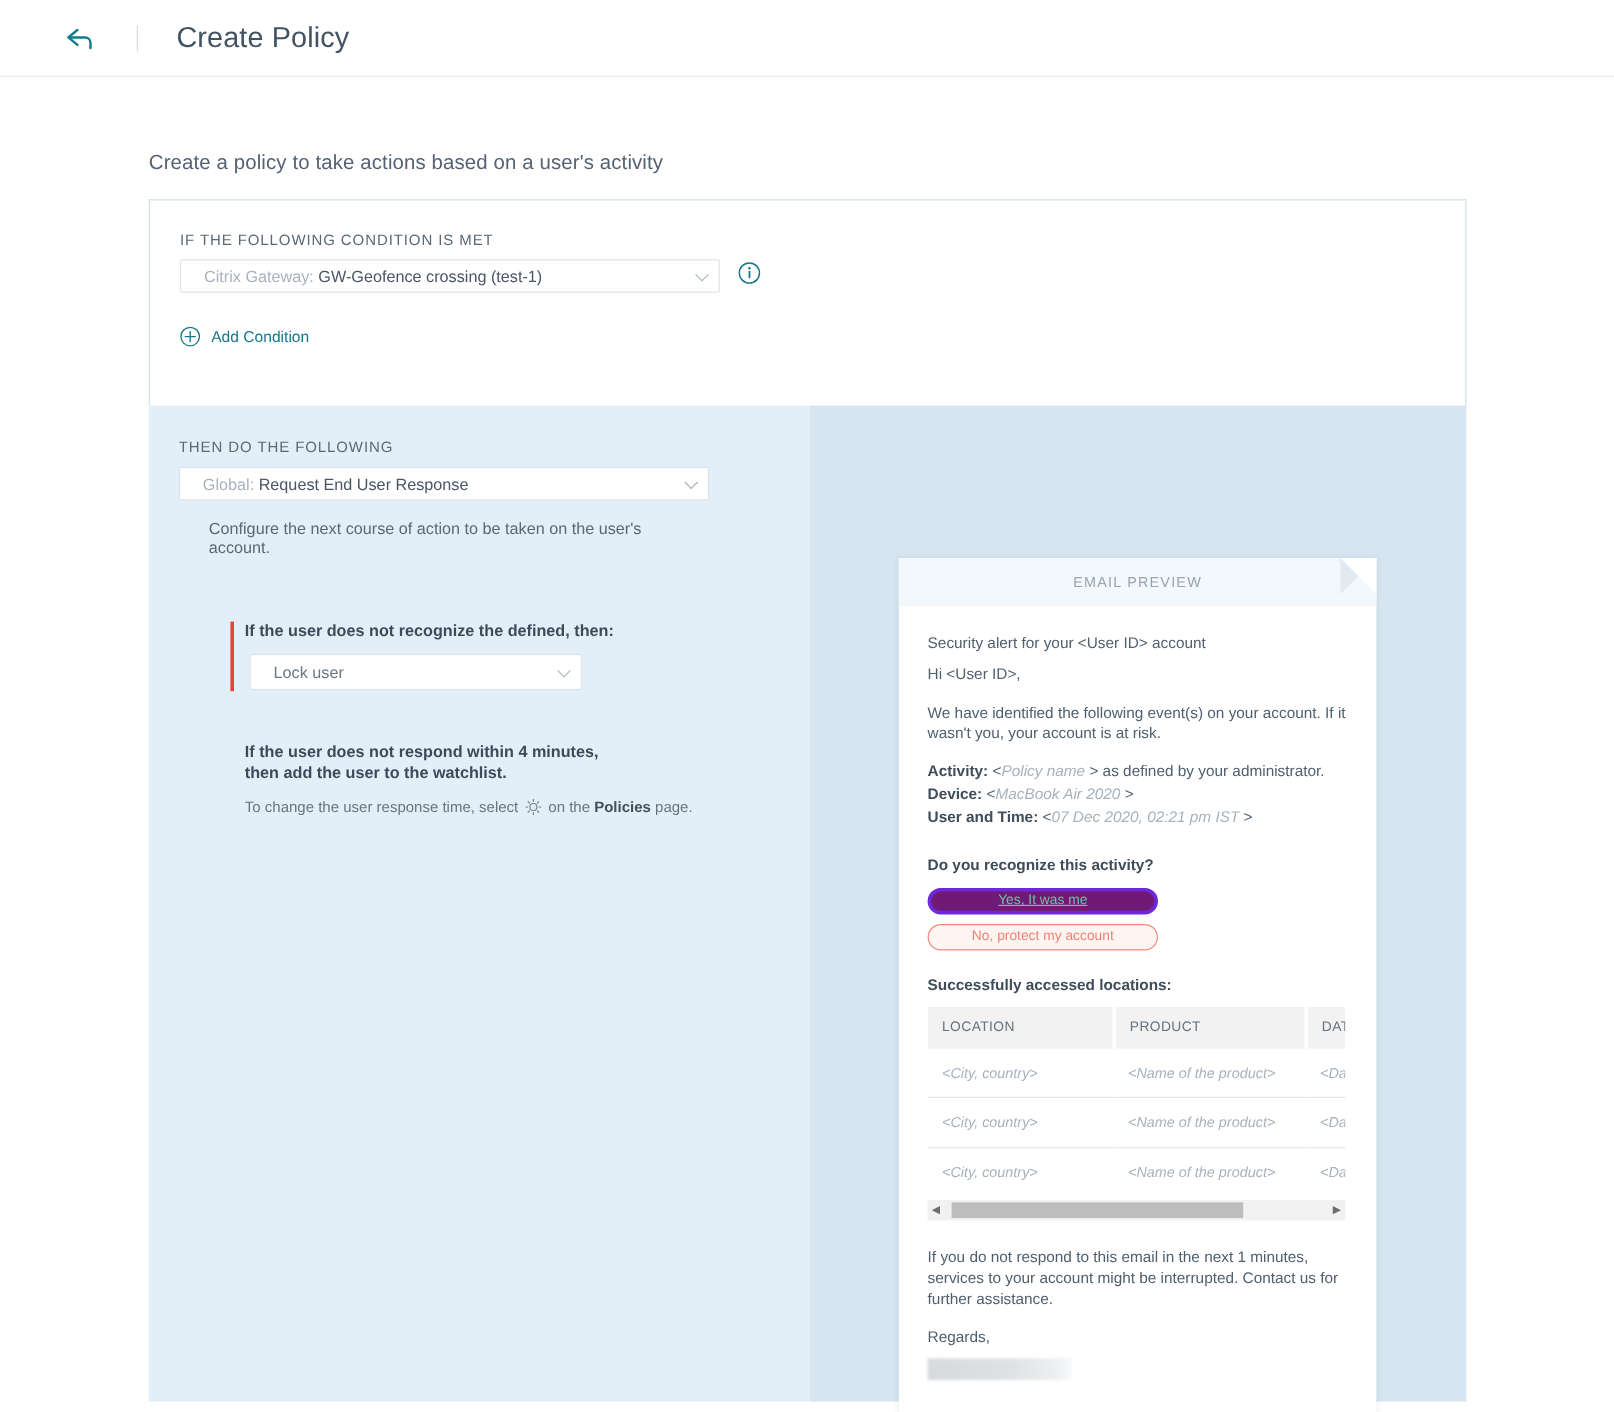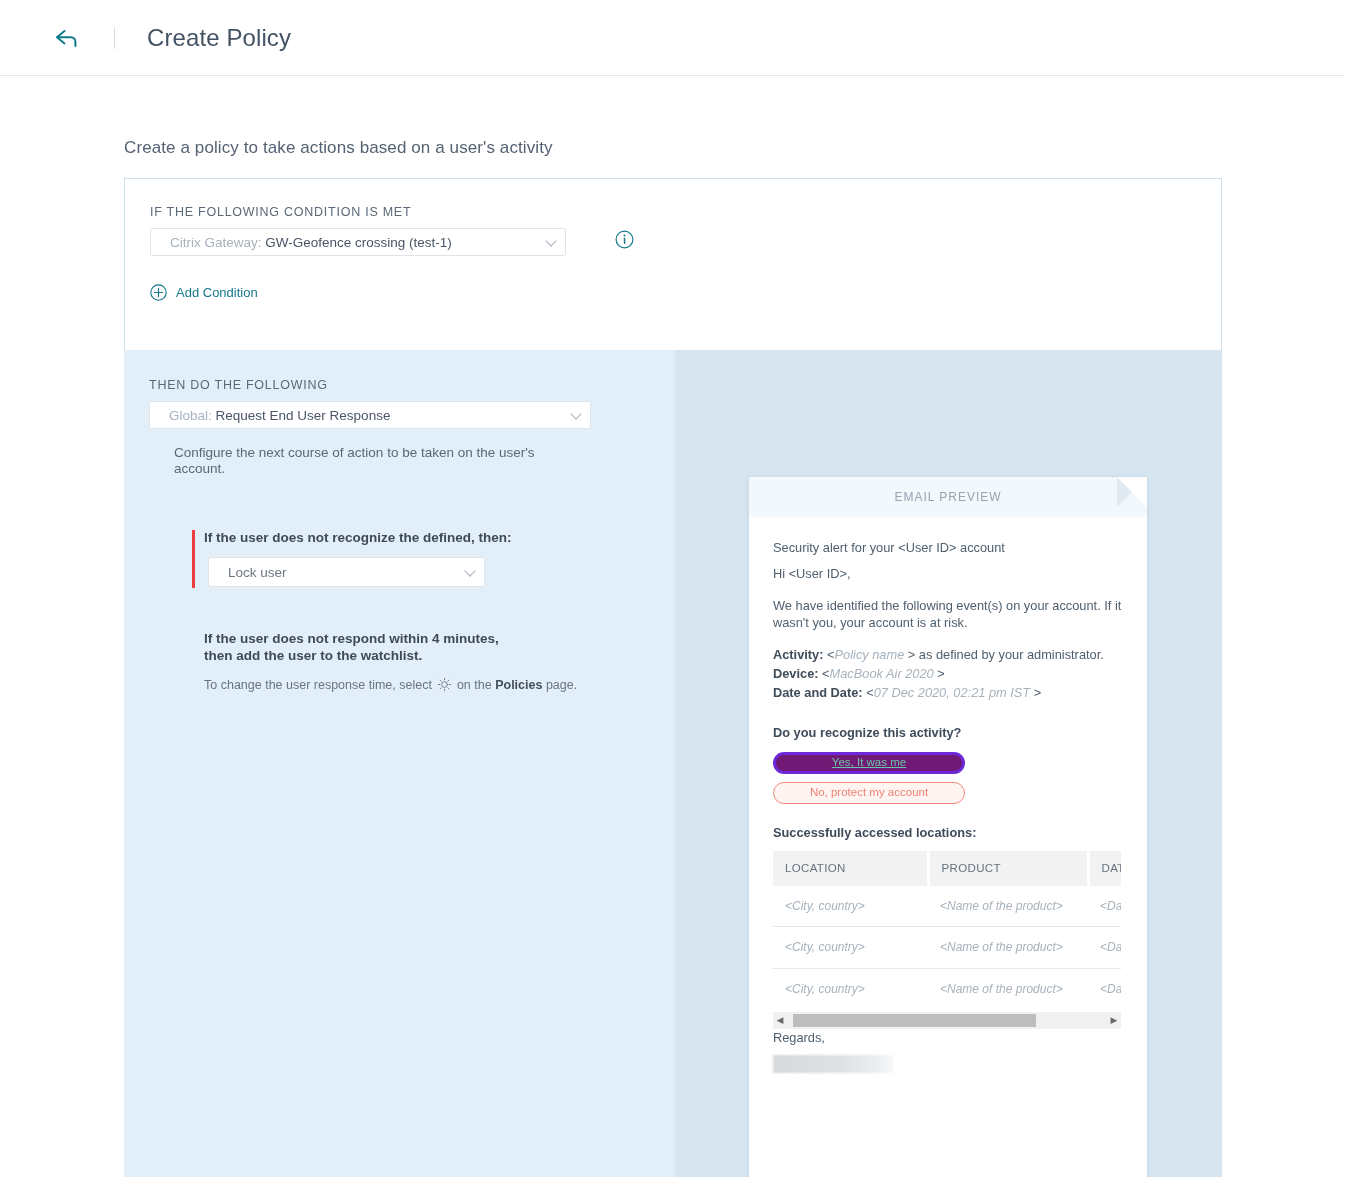--- a/index.html
+++ b/index.html
@@ -6,21 +6,21 @@
   html, body {
     width: 1345px; height: 1177px;
     background: #ffffff;
     font-family: "Liberation Sans", sans-serif;
     -webkit-font-smoothing: antialiased;
     overflow: hidden;
   }
 
   
   .topbar {
-    height: 76px;
+    height: 64px;
     border-bottom: 1px solid #e4e8ec;
     display: flex;
     align-items: center;
     padding-left: 50px;
     background: #fff;
   }
   .back-btn {
     width: 34px; height: 34px;
     display: flex; align-items: center; justify-content: center;
     cursor: pointer;
@@ -87,21 +87,21 @@
   .chev::before {
     content: "";
     position: absolute; left: 0; top: 0;
     width: 7px; height: 7px;
     border-right: 1.4px solid #aab4c0;
     border-bottom: 1.4px solid #aab4c0;
     transform: rotate(45deg);
     transform-origin: center;
     margin-top: -2px;
   }
-  #cond-select { position: absolute; left: 25px; top: 49px; width: 416px; }
+  #cond-select { position: absolute; left: 25px; top: 49px; width: 450px; }
 
   .info-icon {
     position: absolute; left: 490px; top: 51px;
     width: 19px; height: 19px;
     cursor: pointer;
   }
 
   .add-cond {
     position: absolute; left: 25px; top: 105px;
     display: flex; align-items: center; gap: 9px;
@@ -404,21 +404,21 @@
 
       <div class="kv">
         <b>Activity:</b>
         <span>&lt;</span><span class="ph">Policy name</span> <span>&gt; as defined by your administrator.</span>
       </div>
       <div class="kv">
         <b>Device:</b>
         <span>&lt;</span><span class="ph">MacBook Air 2020</span> <span>&gt;</span>
       </div>
       <div class="kv" style="margin-bottom:22px">
-        <b>Date and Date:</b>
+        <b>User and Time:</b>
         <span>&lt;</span><span class="ph">07 Dec 2020, 02:21 pm IST</span> <span>&gt;</span>
       </div>
 
       <div class="q-label">Do you recognize this activity?</div>
 
       <div class="resp-btn btn-yes">Yes, It was me</div>
       <div class="resp-btn btn-no">No, protect my account</div>
 
       <div class="loc-label">Successfully accessed locations:</div>
 
@@ -452,18 +452,19 @@
       </div>
 
       <div class="hscroll">
         <div class="hs-arrow">◀</div>
         <div class="hs-track">
           <div class="hs-thumb"></div>
         </div>
         <div class="hs-arrow">▶</div>
       </div>
 
+      <p class="closing">If you do not respond to this email in the next 1 minutes, services to your account might be interrupted. Contact us for further assistance.</p>
       <p class="tight">Regards,</p>
       <div class="redacted"></div>
     </div>
   </div>
 
 </div>
 
 </body></html>

